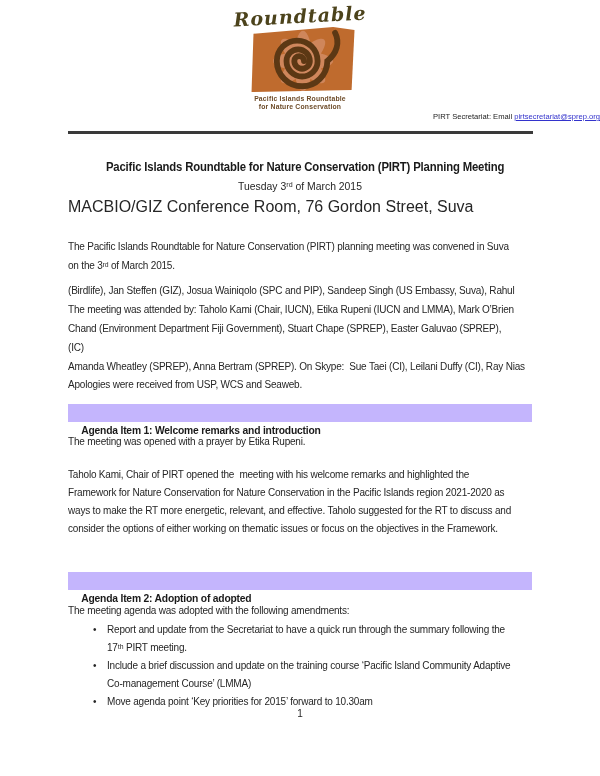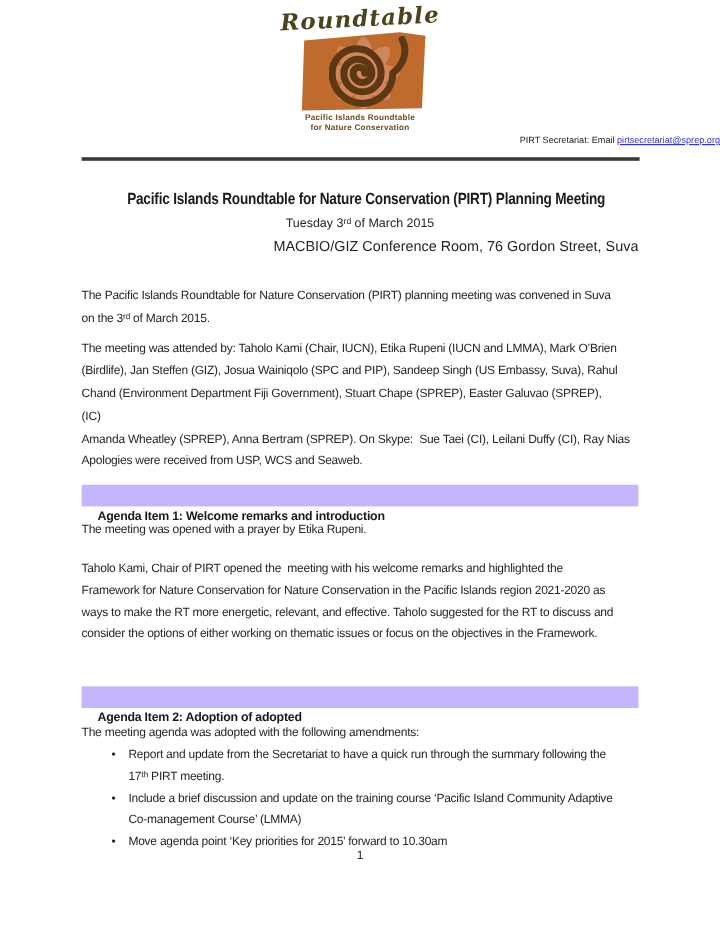--- a/index.html
+++ b/index.html
@@ -30,21 +30,21 @@
   .secretariat a{color:#3333cc;text-decoration:underline;cursor:pointer;}
   
   .rule{position:absolute;left:68px;top:131px;width:465px;height:2.6px;background:#3a3a3a;}
   
   .doc-title{position:absolute;left:68px;top:157px;width:464px;text-align:center;white-space:nowrap;}
   .doc-title span{
     display:inline-block;font-weight:bold;font-size:13.5px;color:#1a1a1a;
     letter-spacing:-.2px;transform:scaleX(.84);transform-origin:center;white-space:pre;
   }
   .dateline{position:absolute;left:68px;top:181px;width:464px;text-align:center;font-size:10.4px;}
-  .venueline{position:absolute;left:68px;top:198px;width:464px;text-align:right;font-size:12px;}
+  .venueline{position:absolute;left:68px;top:198px;width:464px;text-align:left;font-size:16px;}
   
   .para{position:absolute;left:68px;width:480px;font-size:10px;letter-spacing:-.2px;line-height:19px;}
   .tline{white-space:pre;}
   .p-convened{top:237px;}
   .p-attendees{top:281px;}
   .p-apologies{top:375px;}
   .p-prayer{top:432px;}
   .p-taholo{top:466px;line-height:18px;}
   .p-amendments{top:601px;}
   
@@ -99,22 +99,22 @@
     <span>Pacific Islands Roundtable for Nature Conservation (PIRT) Planning Meeting</span>
   </div>
   <div class="dateline">Tuesday 3ʳᵈ of March 2015</div>
   <div class="venueline">MACBIO/GIZ Conference Room, 76 Gordon Street, Suva</div>
 
   <div class="para p-convened">
       <div class="tline">The Pacific Islands Roundtable for Nature Conservation (PIRT) planning meeting was convened in Suva</div>
       <div class="tline">on the 3ʳᵈ of March 2015.</div>
     </div>
   <div class="para p-attendees">
+      <div class="tline">(Birdlife), Jan Steffen (GIZ), Josua Wainiqolo (SPC and PIP), Sandeep Singh (US Embassy, Suva), Rahul</div>
       <div class="tline">The meeting was attended by: Taholo Kami (Chair, IUCN), Etika Rupeni (IUCN and LMMA), Mark O’Brien</div>
-      <div class="tline">(Birdlife), Jan Steffen (GIZ), Josua Wainiqolo (SPC and PIP), Sandeep Singh (US Embassy, Suva), Rahul</div>
       <div class="tline">Chand (Environment Department Fiji Government), Stuart Chape (SPREP), Easter Galuvao (SPREP),</div>
       <div class="tline">(IC)</div>
       <div class="tline">Amanda Wheatley (SPREP), Anna Bertram (SPREP). On Skype:  Sue Taei (CI), Leilani Duffy (CI), Ray Nias</div>
     </div>
   <div class="para p-apologies">
       <div class="tline">Apologies were received from USP, WCS and Seaweb.</div>
     </div>
 
   <div class="agenda-bar bar1">
     <span>Agenda Item 1: Welcome remarks and introduction</span>

